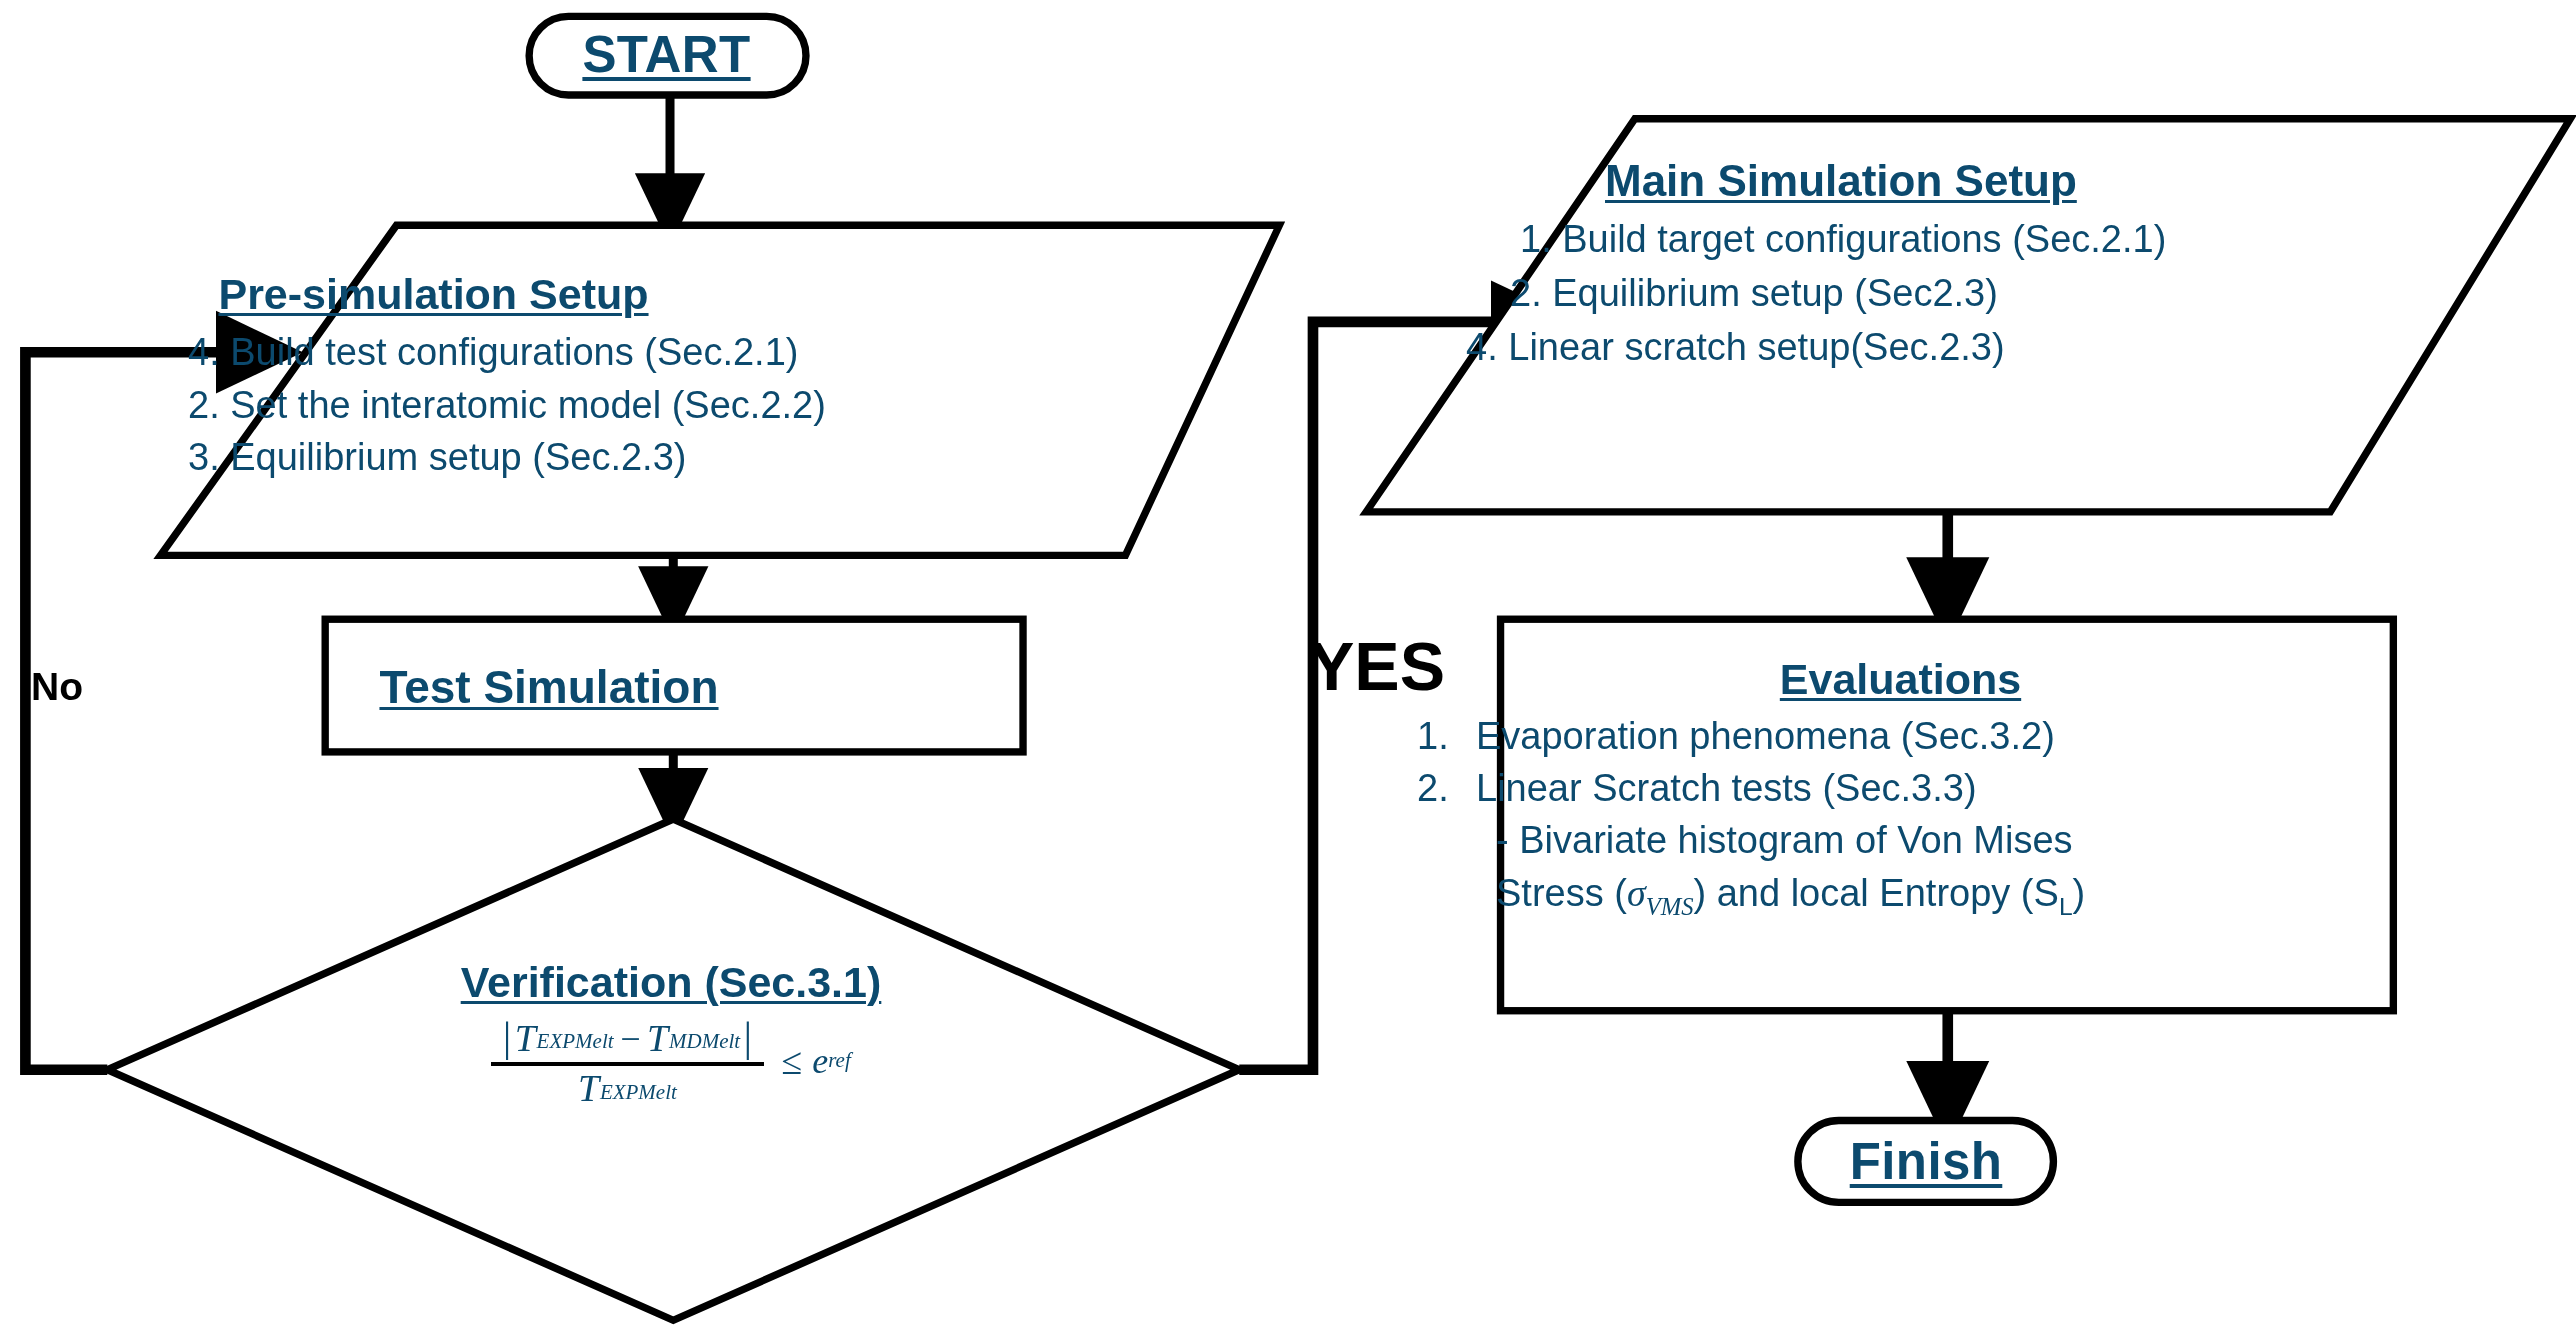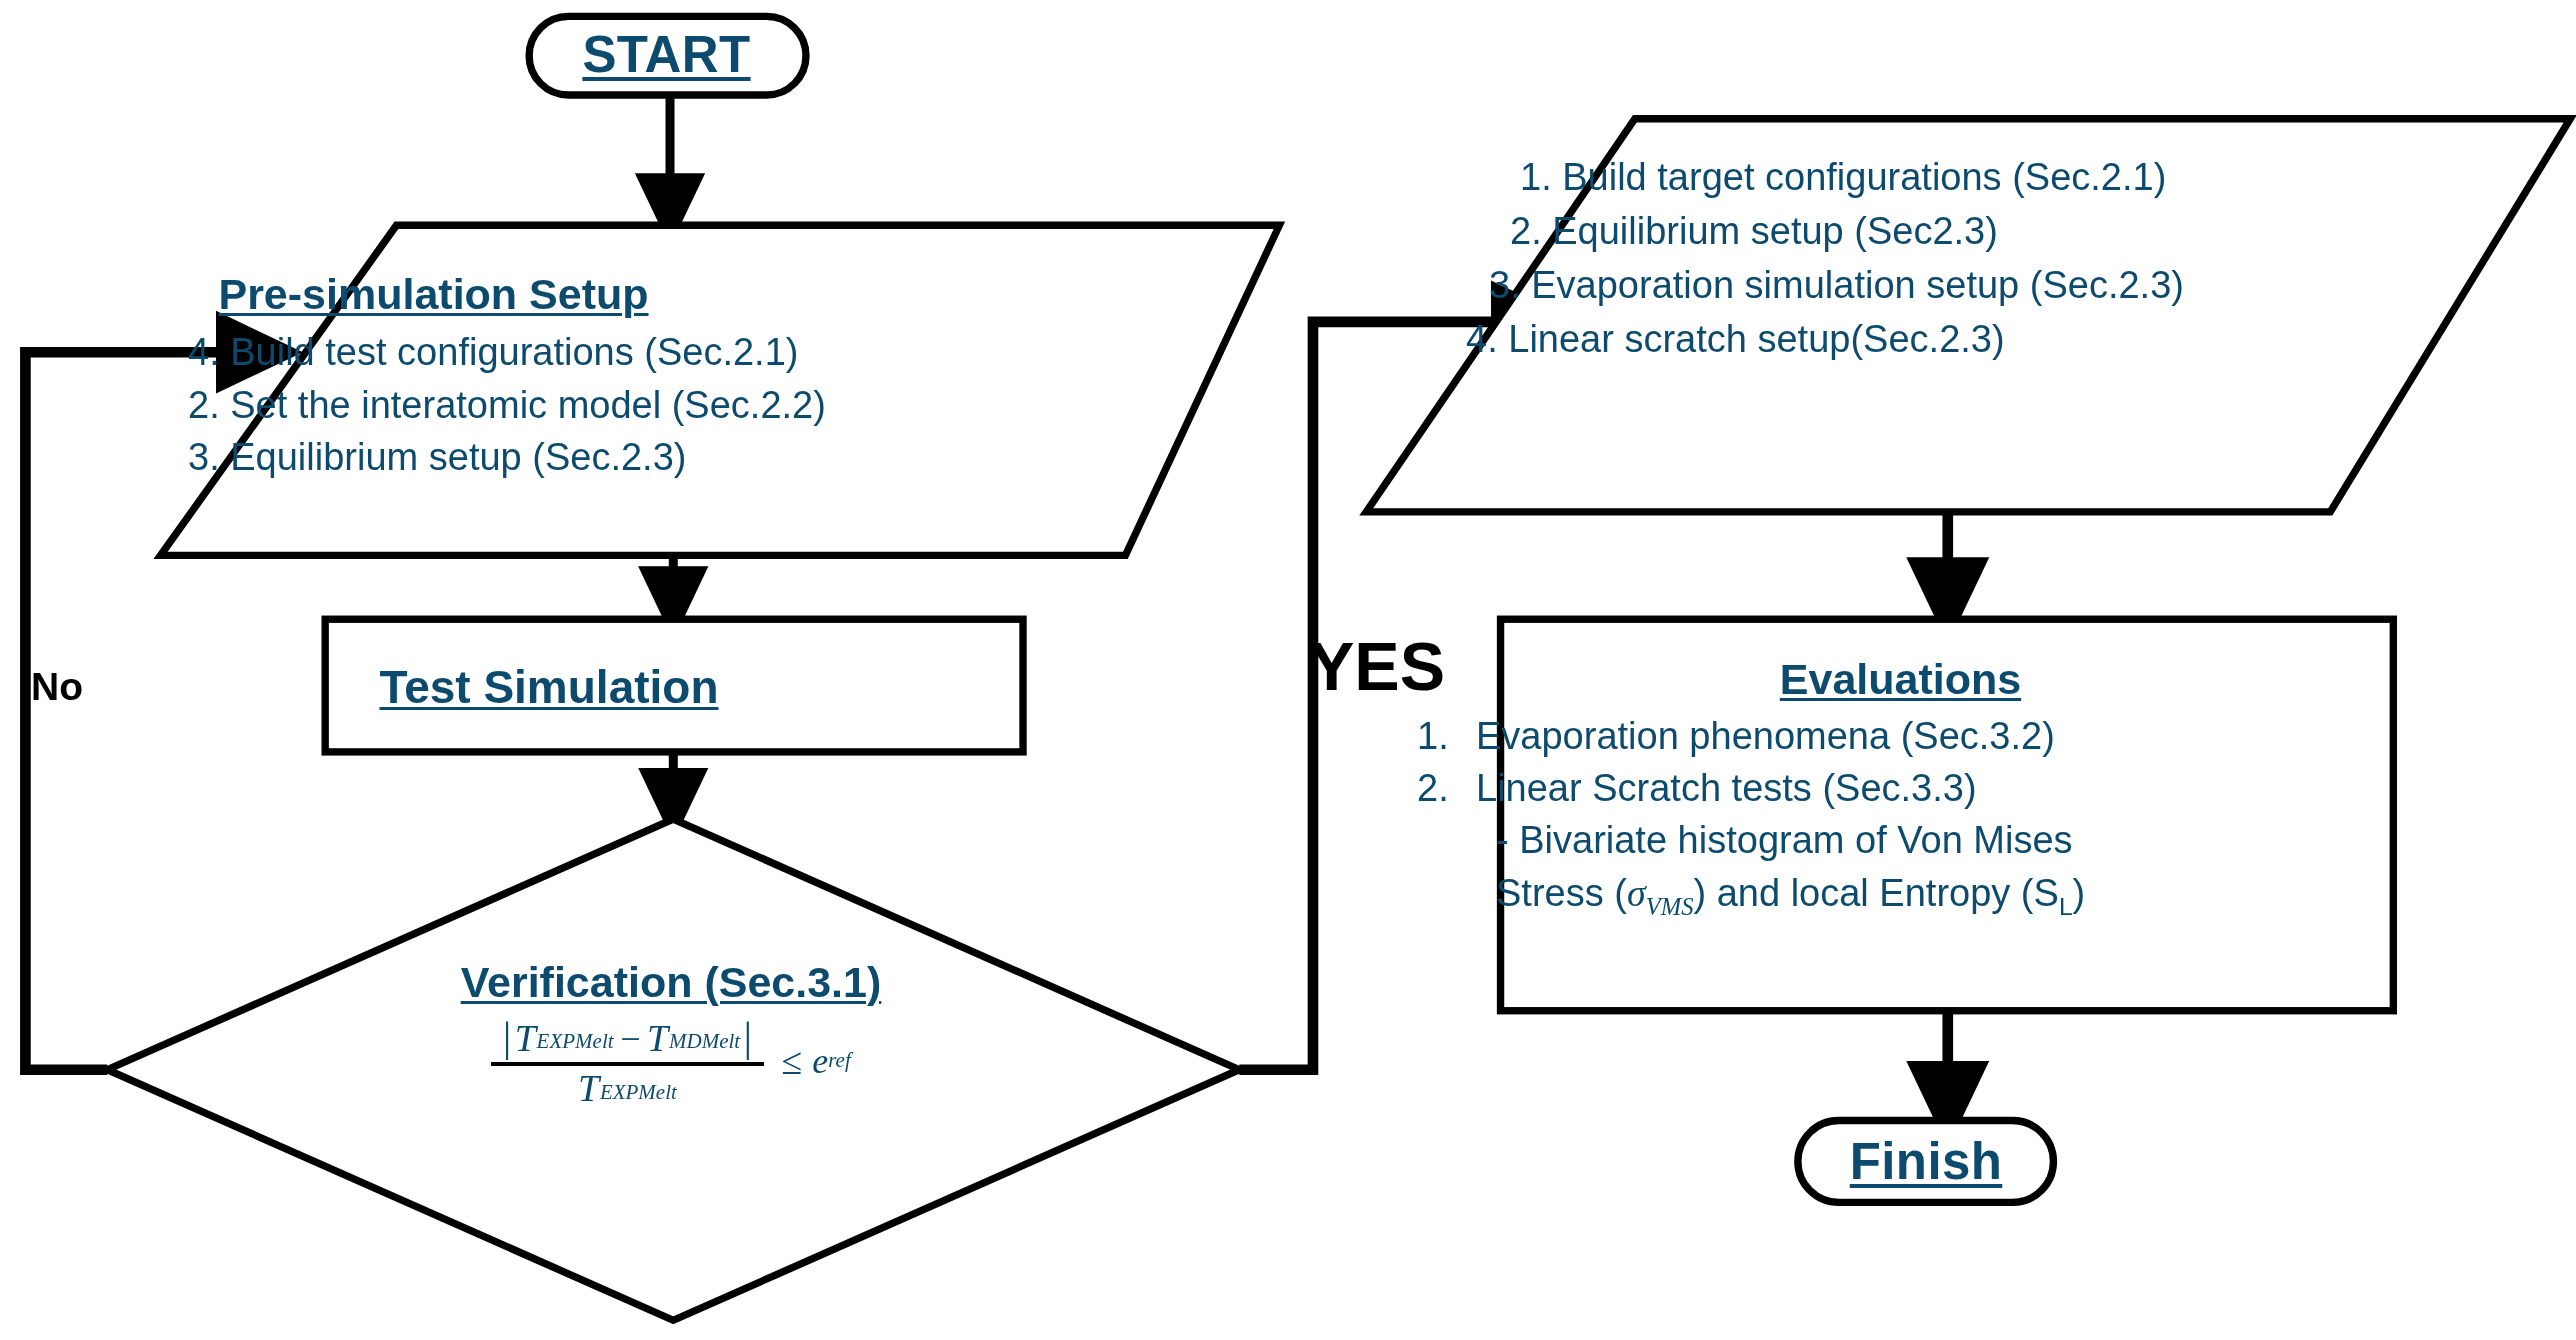--- a/index.html
+++ b/index.html
@@ -281,23 +281,23 @@
       </span>
       <span class="leqpart">
         <span>≤</span>
         <span class="eref">e</span>
           <span class="erefsub">ref</span>
       </span>
     </div>
   </div>
 
   <div class="node-text" id="mainsim-text">
+    <div class="title-underline hd">Main Simulation Setup</div>
     <div class="listline ind1">1. Build target configurations (Sec.2.1)</div>
     <div class="listline ind2">2. Equilibrium setup (Sec2.3)</div>
-    <div class="listline ind3">3. Evaporation simulation setup (Sec.2.3)</div>
     <div class="listline ind4">4. Linear scratch setup(Sec.2.3)</div>
   </div>
 
   <div class="node-text" id="eval-text">
     <div class="title-underline hd">Evaluations</div>
 
     <div class="erow">
       <span class="enum">1.</span>
       <span>Evaporation phenomena (Sec.3.2)</span>
     </div>

